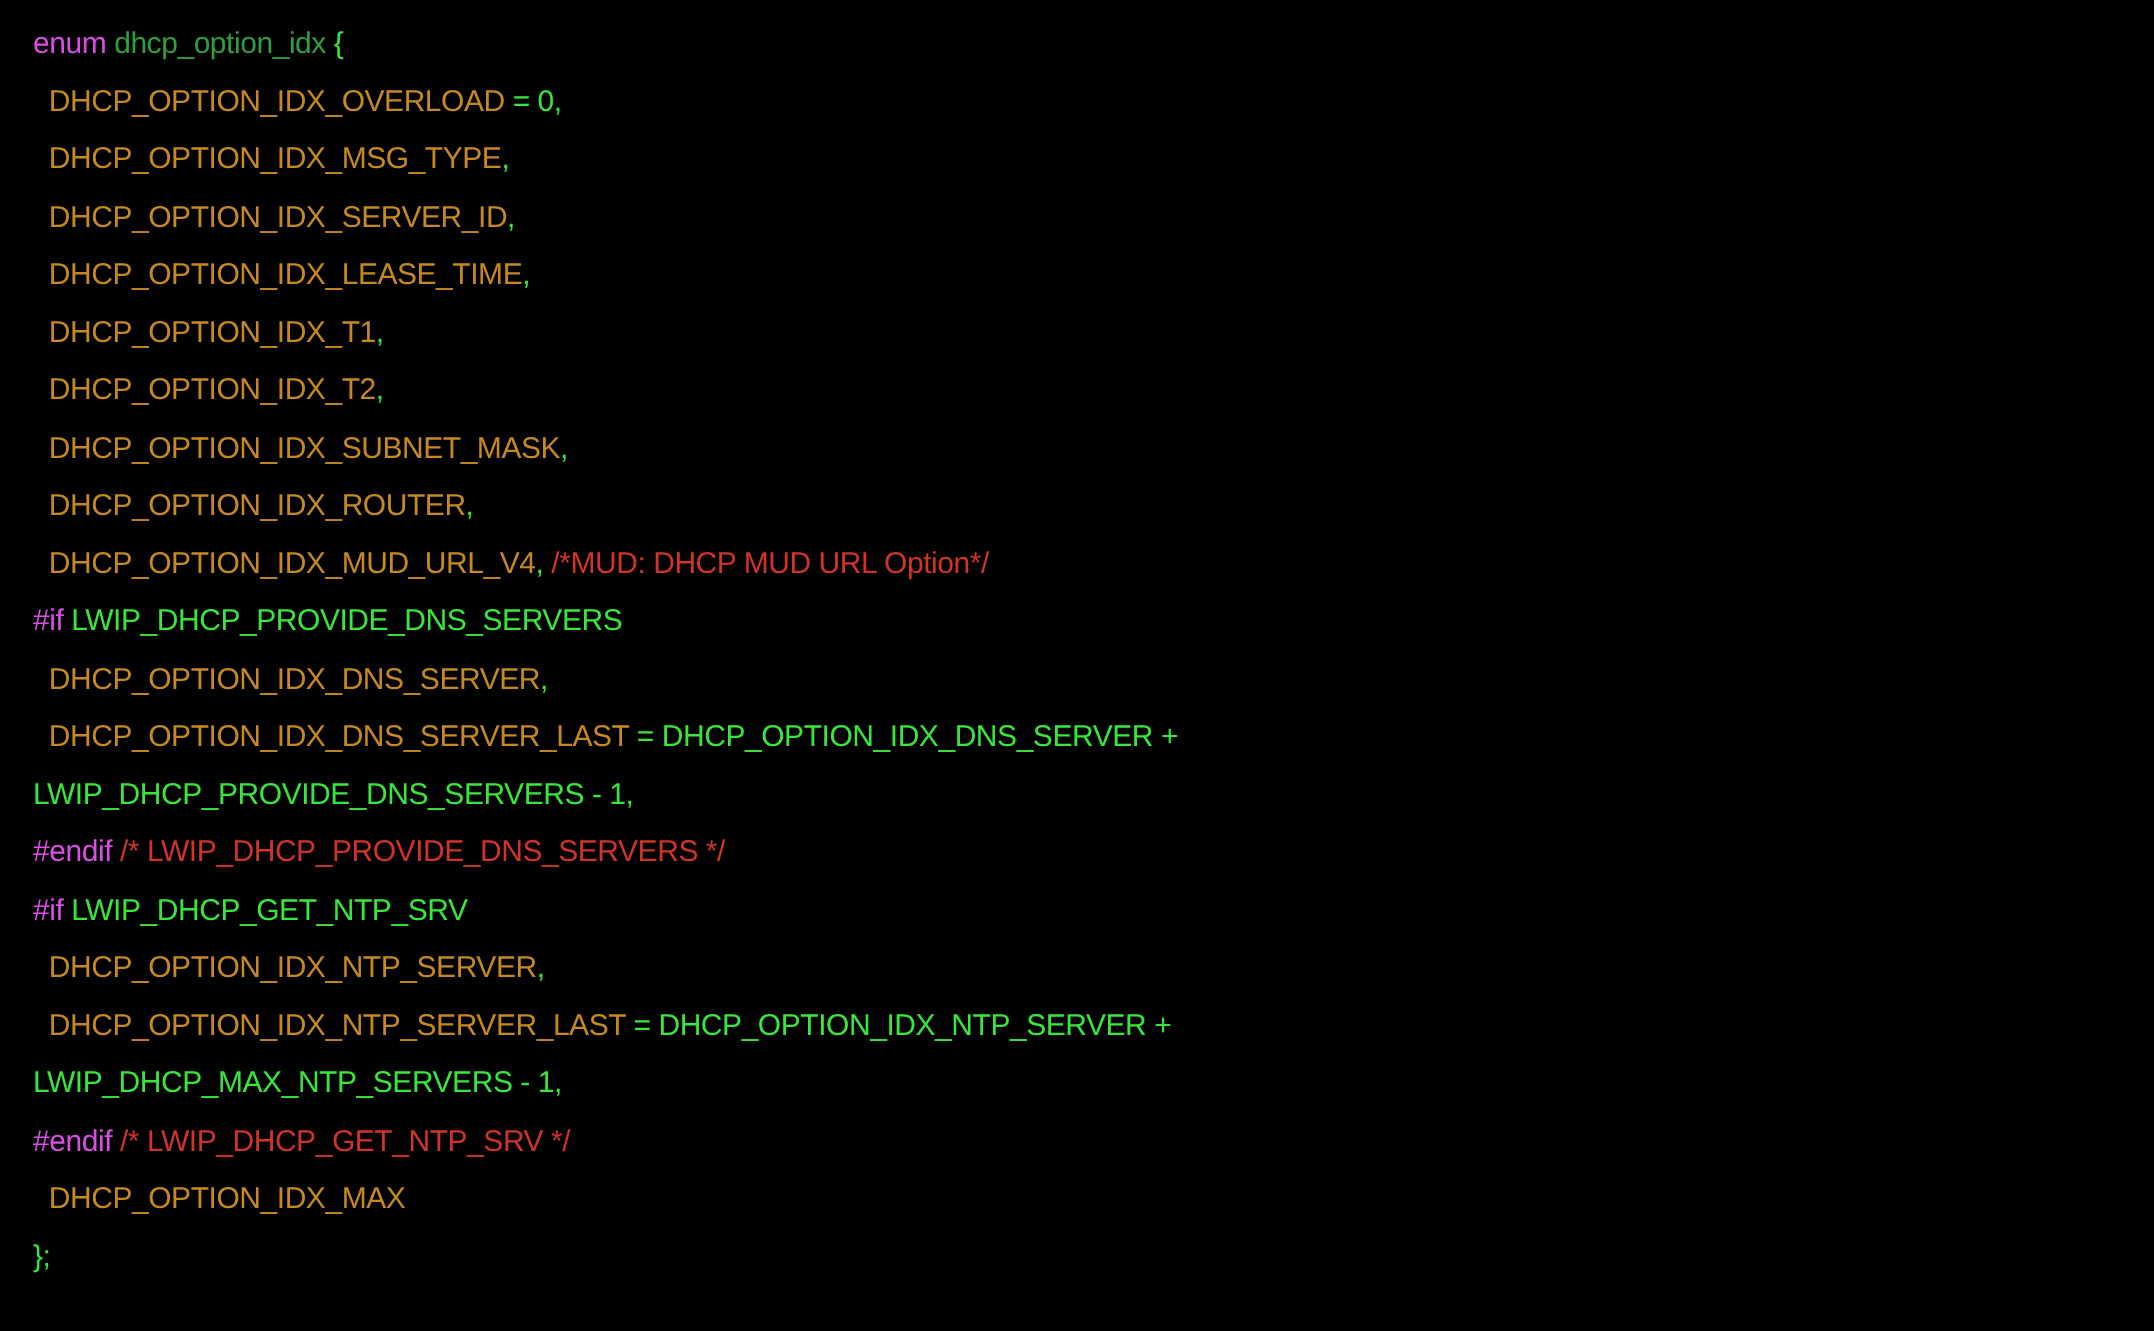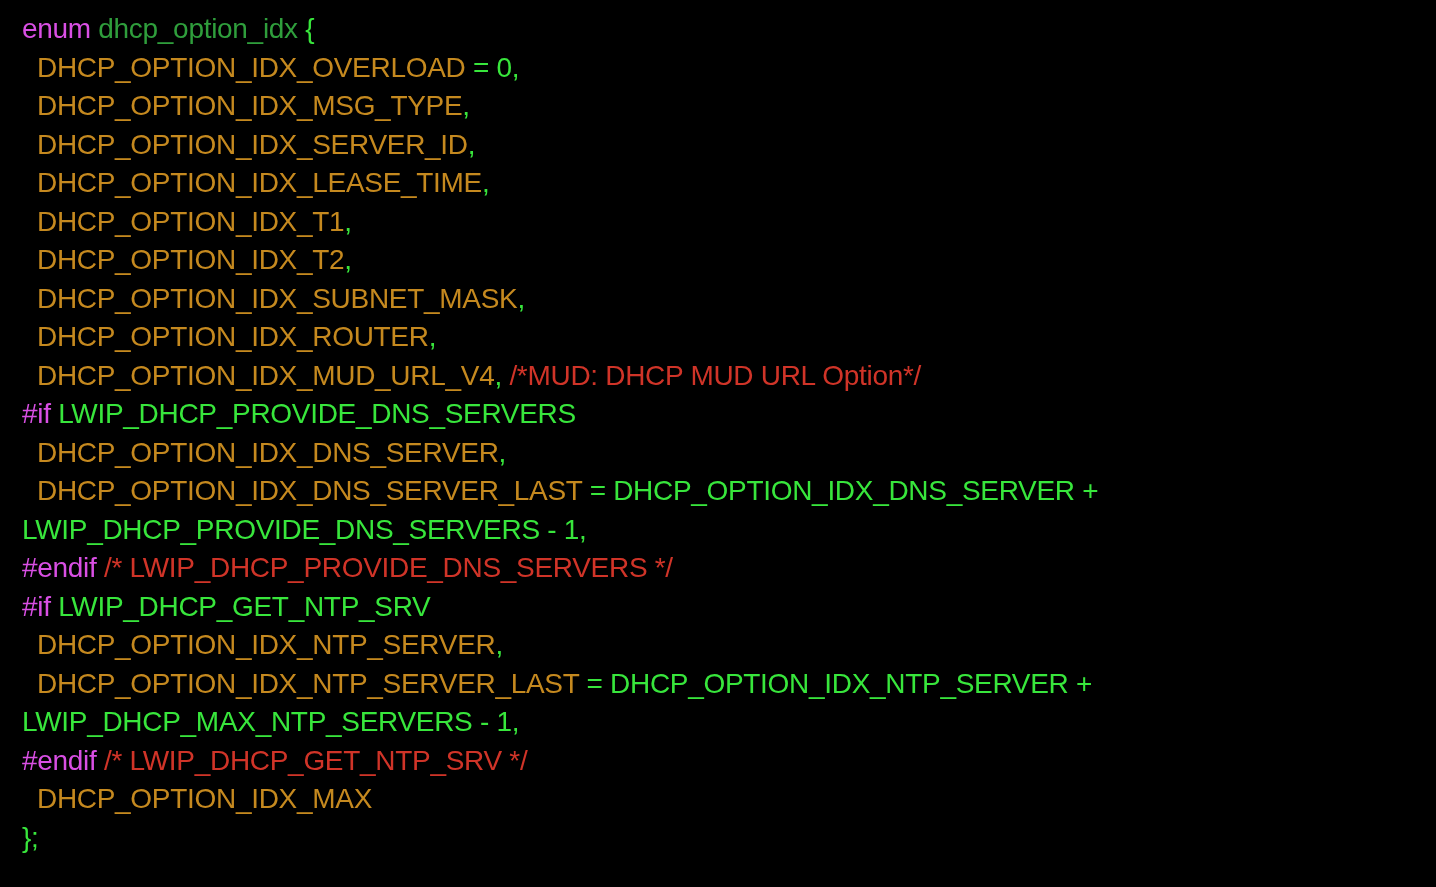--- a/index.html
+++ b/index.html
@@ -7,21 +7,21 @@
     padding: 0;
   }
   body {
     width: 1436px;
     height: 887px;
     overflow: hidden;
     background: #000000;
   }
   .code-block {
     font-family: "Liberation Sans", "DejaVu Sans", sans-serif;
-    font-size: 28px;
+    font-size: 20px;
     line-height: 38.5px;
     font-weight: normal;
     letter-spacing: -0.3px;
     white-space: pre;
     margin: 0;
     padding: 10px 0 0 22px;
   }
   .code-line {
     height: 38.5px;
   }

